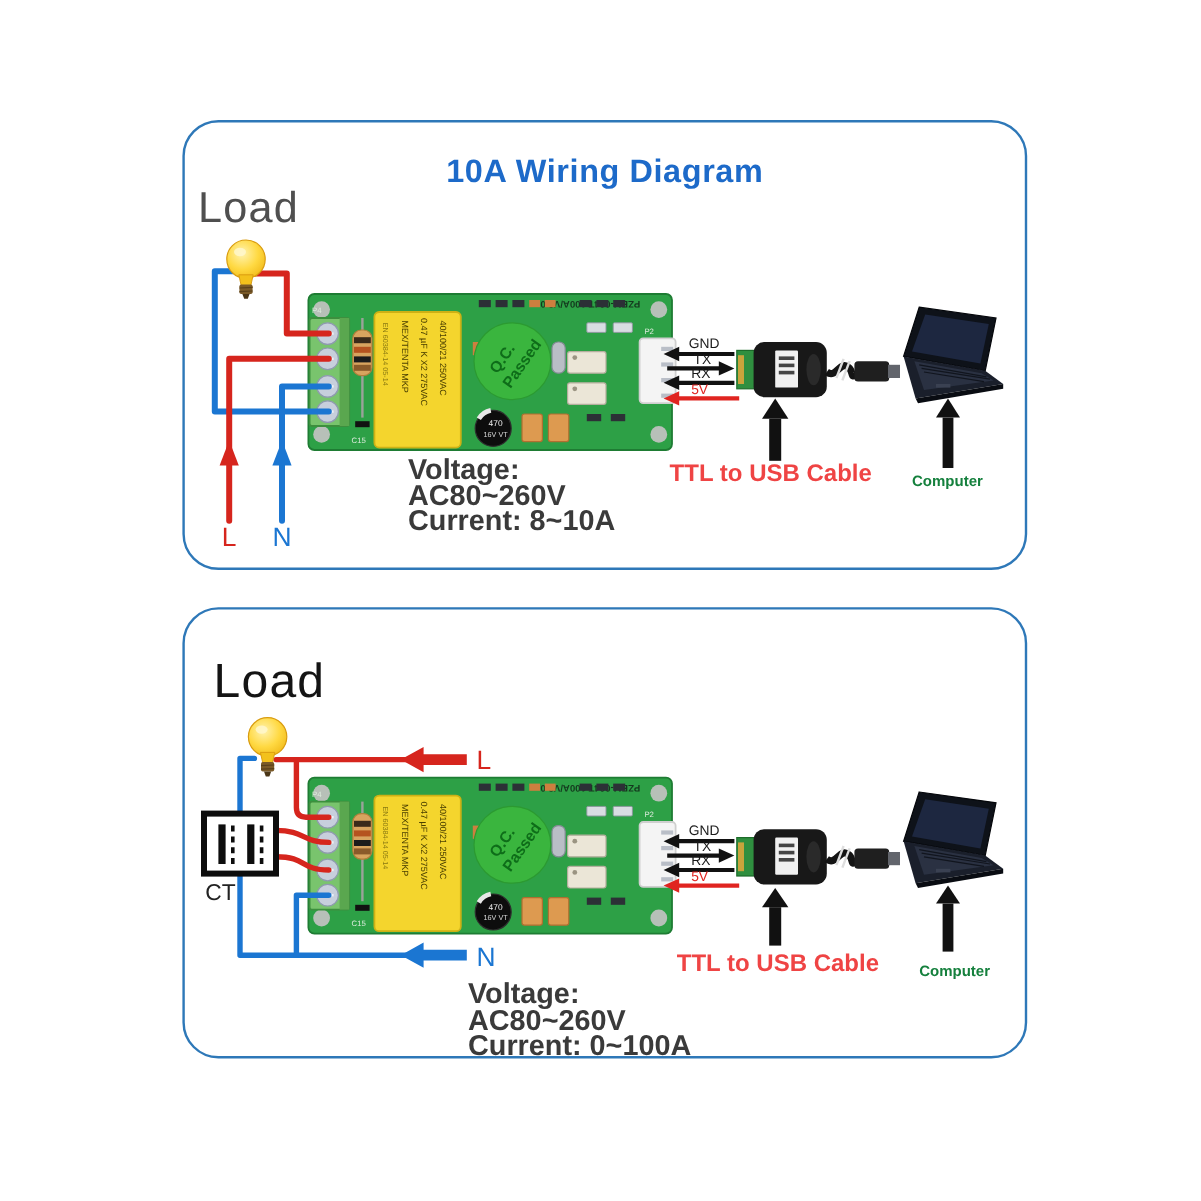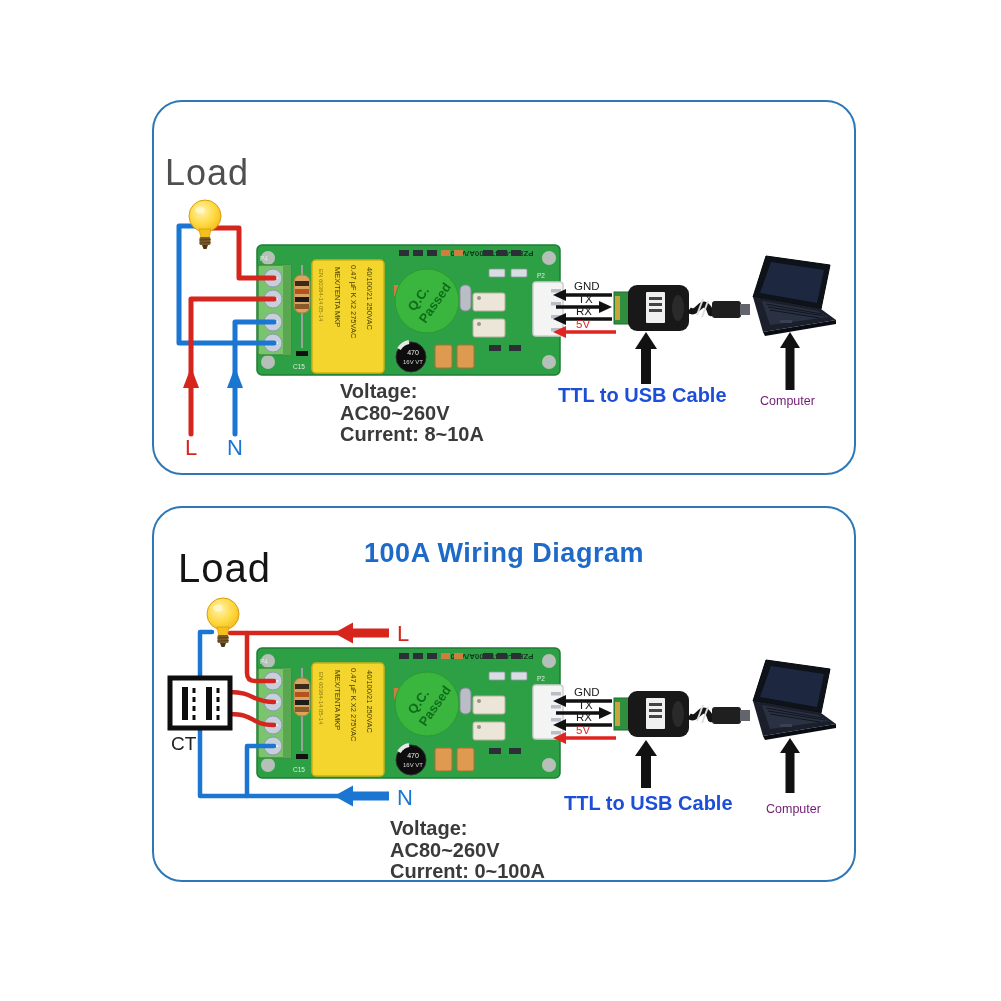--- a/index.html
+++ b/index.html
@@ -7,27 +7,27 @@
   .stage{position:absolute;left:0;top:0;width:1001px;height:1001px;background:#fff}
   .panel{position:absolute;left:152px;width:704px;border:2px solid var(--panel_border,#2e78b8);border-radius:30px;background:#fff}
   #panel-10a{top:100px;height:375px}
   #panel-100a{top:506px;height:376px}
   .panel>svg{position:absolute;left:0;top:0}
   .ptitle{position:absolute;top:26px;left:0;right:0;text-align:center;font-size:27px;font-weight:bold;color:var(--title,#1d6ac9);letter-spacing:.5px}
   #panel-100a .ptitle{top:30px}
   .load{position:absolute;font-weight:normal;letter-spacing:1px}
   #panel-10a .load{left:11px;top:50px;font-size:36px;color:var(--load_gray,#4f4f4f)}
   #panel-100a .load{left:24px;top:38px;font-size:40px;color:var(--load_black,#141414)}
-  .specs{position:absolute;font-size:20px;font-weight:bold;color:var(--text_dark,#3a3a3a);line-height:21.5px;white-space:nowrap}
+  .specs{position:absolute;font-size:24px;font-weight:bold;color:var(--text_dark,#3a3a3a);line-height:21.5px;white-space:nowrap}
   #panel-10a .specs{left:186px;top:279px}
   #panel-100a .specs{left:236px;top:310px}
-  .cable-label{position:absolute;font-size:20px;font-weight:bold;color:#1d4ed8;white-space:nowrap}
+  .cable-label{position:absolute;font-size:20px;font-weight:bold;color:#ef4444;white-space:nowrap}
   #panel-10a .cable-label{left:404px;top:282px}
   #panel-100a .cable-label{left:410px;top:284px}
-  .computer-label{position:absolute;font-size:12.5px;font-weight:normal;color:#701a75}
+  .computer-label{position:absolute;font-size:12.5px;font-weight:bold;color:#15803d}
   #panel-10a .computer-label{left:606px;top:292px}
   #panel-100a .computer-label{left:612px;top:294px}
   svg text{font-family:"Liberation Sans",sans-serif}
 </style>
 </head>
 <body>
 
 <div class="stage">
 
   <div class="panel" id="panel-10a">
@@ -203,20 +203,21 @@
       <g fill="#111">
         <polygon points="492,230 481,247 503,247"></polygon>
           <rect x="487" y="247" width="10" height="35"></rect>
       </g>
       <g fill="#111">
         <polygon points="636,230 626,246 646,246"></polygon>
           <rect x="631.5" y="246" width="9" height="42"></rect>
       </g>
     </svg>
 
+    <div class="ptitle">10A Wiring Diagram</div>
     <div class="load">Load</div>
     <div class="specs">
       <div>Voltage:</div>
       <div>AC80~260V</div>
       <div>Current: 8~10A</div>
     </div>
     <div class="cable-label">TTL to USB Cable</div>
     <div class="computer-label">Computer</div>
   </div>
 
@@ -404,21 +405,20 @@
       <g fill="#111">
         <polygon points="492,232 481,248 503,248"></polygon>
           <rect x="487" y="248" width="10" height="32"></rect>
       </g>
       <g fill="#111">
         <polygon points="636,230 626,245 646,245"></polygon>
           <rect x="631.5" y="245" width="9" height="40"></rect>
       </g>
     </svg>
 
-    <div class="ptitle">100A Wiring Diagram</div>
     <div class="load">Load</div>
     <div class="specs">
       <div>Voltage:</div>
       <div>AC80~260V</div>
       <div>Current: 0~100A</div>
     </div>
     <div class="cable-label">TTL to USB Cable</div>
     <div class="computer-label">Computer</div>
   </div>
 

